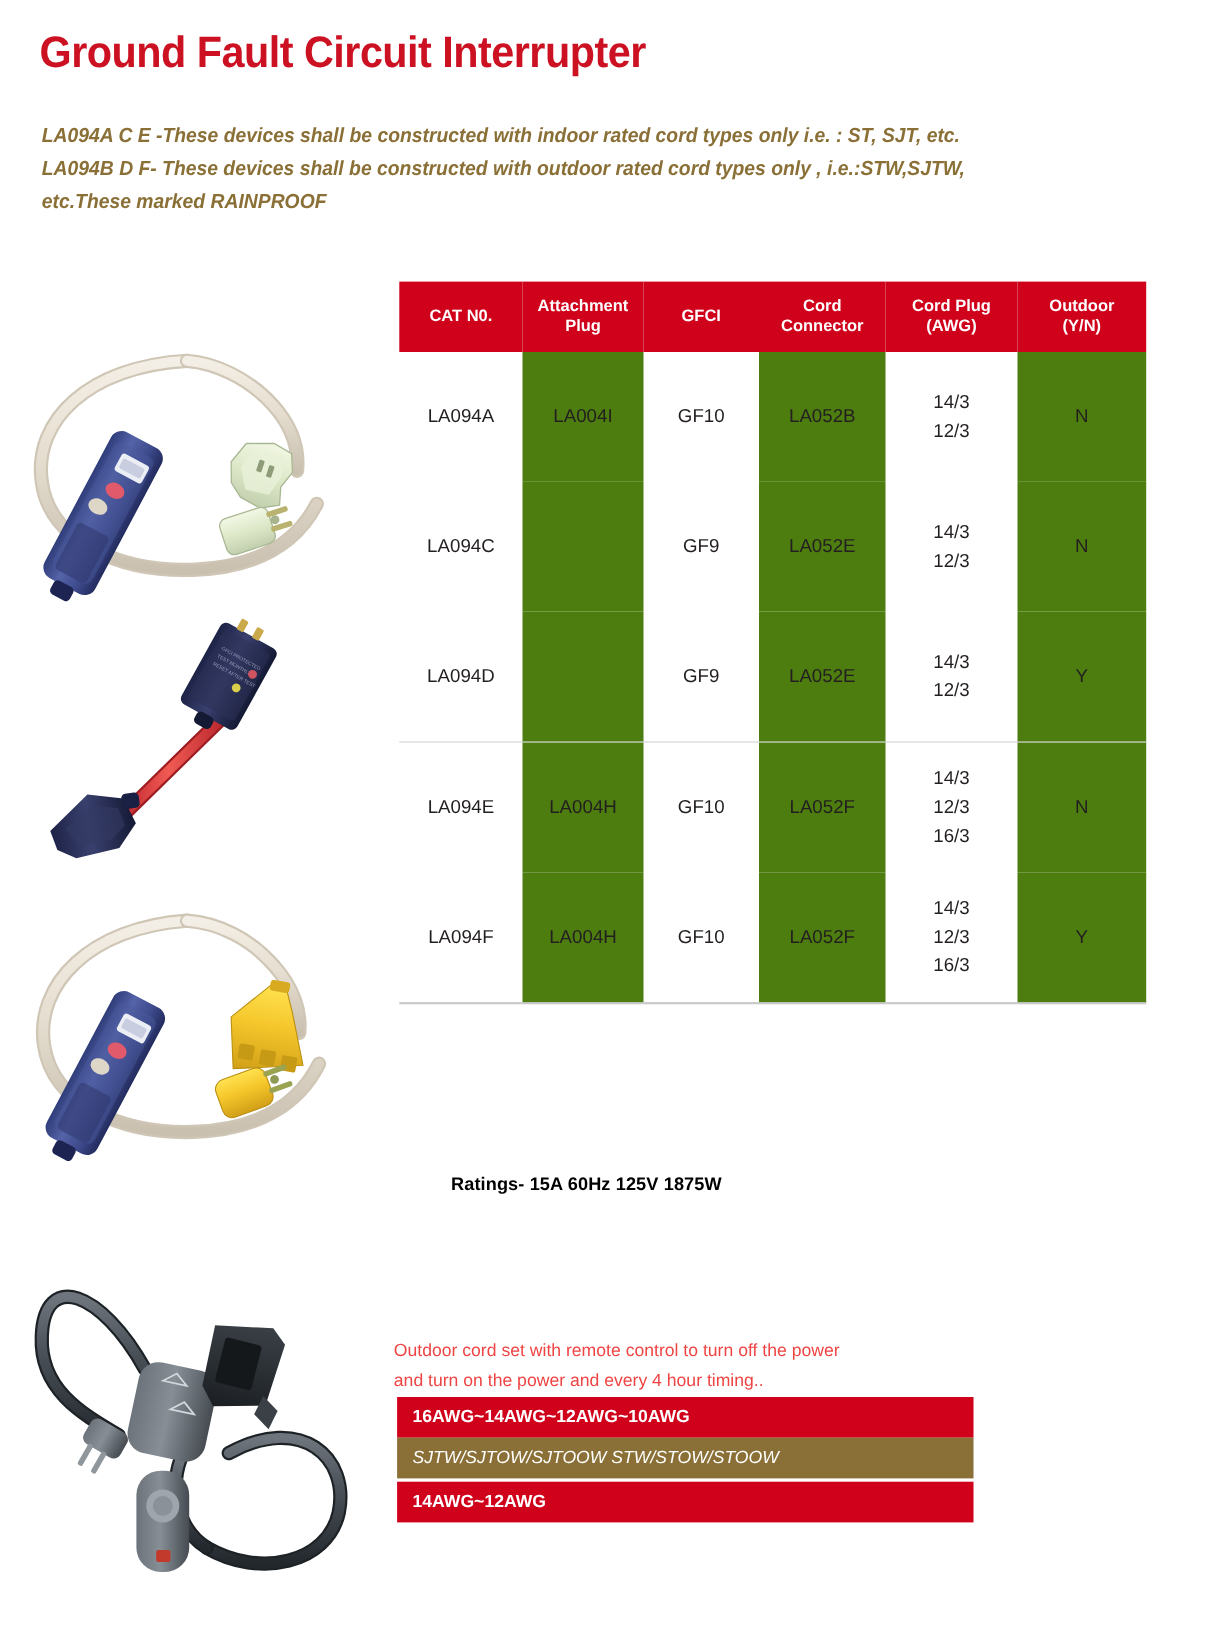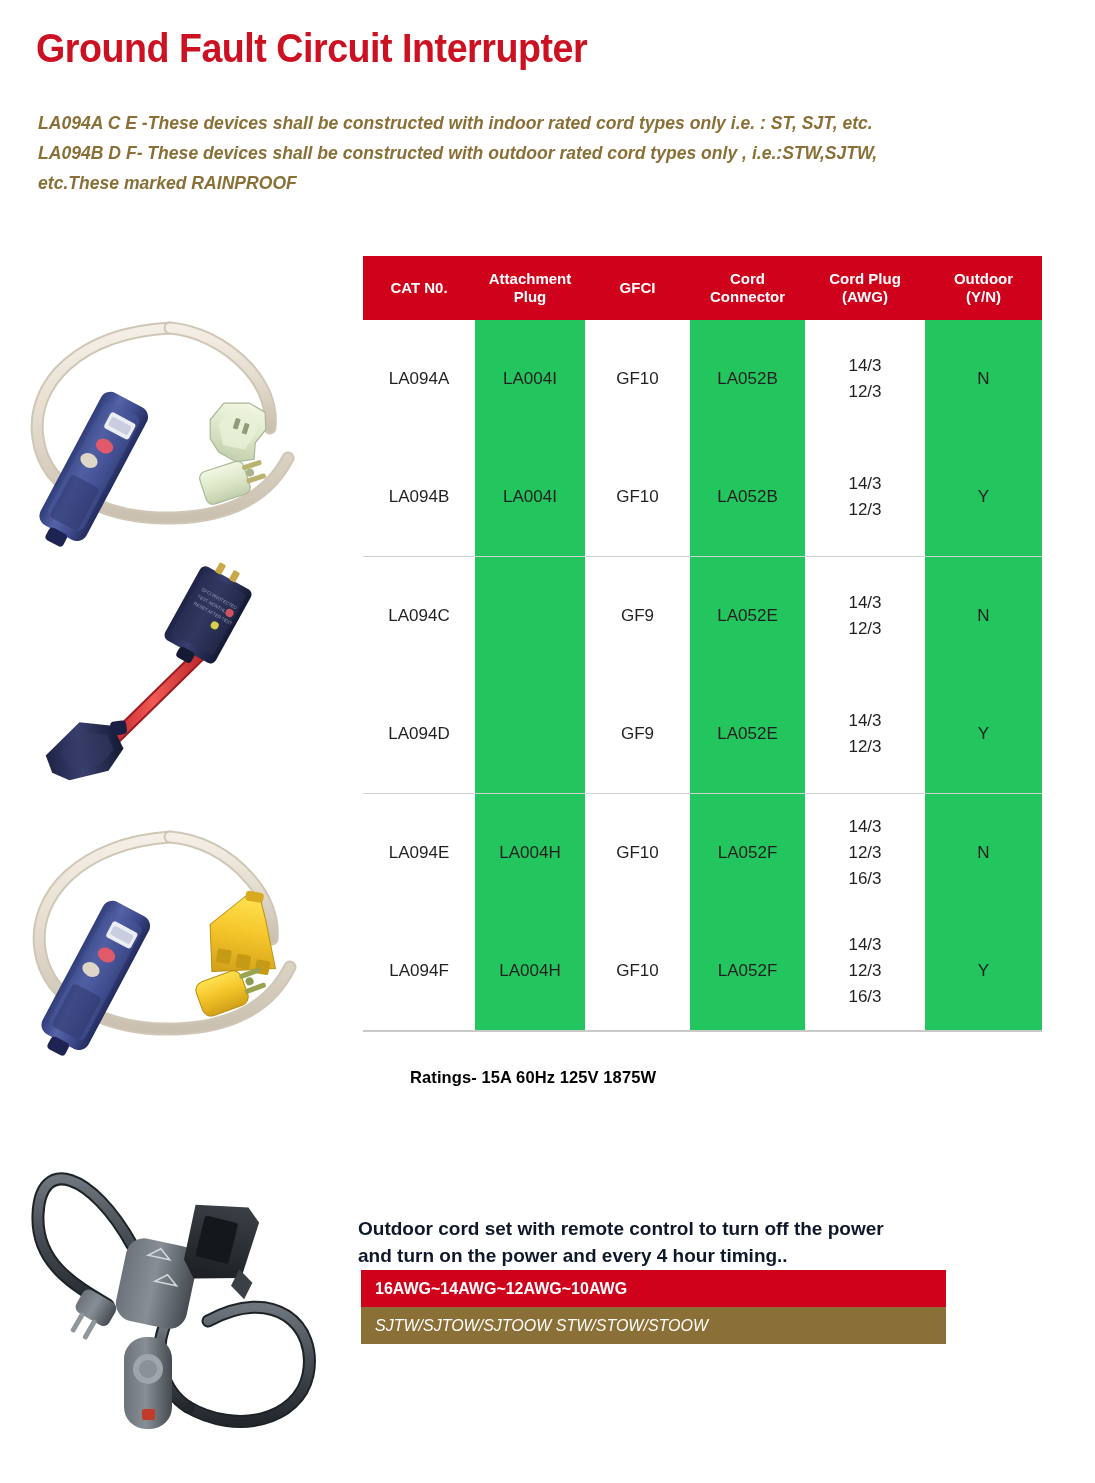--- a/index.html
+++ b/index.html
@@ -74,51 +74,50 @@
     border: none;
     height: 116px;
   }
   .col-1 { width: 112px; }
   .col-2 { width: 110px; }
   .col-3 { width: 105px; }
   .col-4 { width: 115px; }
   .col-5 { width: 120px; }
   .col-6 { width: 117px; }
 
-  td.shaded, th.shaded { background: #22c55e; }
+  td.shaded, th.shaded { background: #4d7c0f; }
   tr.group-end td { border-bottom: 1.5px solid #d2d2d2; }
   tr.last-row td { border-bottom: 2px solid #c9c9c9; }
 
   .ratings {
     position: absolute;
     left: 363px;
     top: 1068px;
     font-size: 16.5px;
     font-weight: bold;
     color: #000000;
     letter-spacing: 0.1px;
     margin-left: 47px;
   }
 
   
   .bottom-desc {
     position: absolute;
     left: 358px;
     top: 1215px;
     width: 600px;
-    font-size: 19px;
-    color: #0f172a;
+    font-size: 16px;
+    color: #ef4444;
     line-height: 27px;
-    font-weight: bold;
   }
   .bar-list {
     position: absolute;
     left: 361px;
     top: 1270px;
-    width: 585px;
+    width: 524px;
   }
   .bar {
     height: 37px;
     display: flex;
     align-items: center;
     padding-left: 14px;
     box-sizing: border-box;
     color: #ffffff;
     font-size: 16px;
   }
@@ -379,31 +378,20 @@
       <td>LA094A</td>
       <td class="shaded">LA004I</td>
       <td>GF10</td>
       <td class="shaded">LA052B</td>
       <td>
         <span>14/3</span><br>
         <span>12/3</span>
       </td>
       <td class="shaded">N</td>
     </tr>
-    <tr class="group-end">
-      <td>LA094B</td>
-      <td class="shaded">LA004I</td>
-      <td>GF10</td>
-      <td class="shaded">LA052B</td>
-      <td>
-        <span>14/3</span><br>
-        <span>12/3</span>
-      </td>
-      <td class="shaded">Y</td>
-    </tr>
     <tr>
       <td>LA094C</td>
       <td class="shaded"></td>
       <td>GF9</td>
       <td class="shaded">LA052E</td>
       <td>
         <span>14/3</span><br>
         <span>12/3</span>
       </td>
       <td class="shaded">N</td>
@@ -449,13 +437,14 @@
 <div class="ratings">Ratings- 15A 60Hz  125V 1875W</div>
 
 <div class="bottom-desc">
   <div>Outdoor cord set with remote control to turn off  the  power</div>
   <div>and turn on the power and every  4 hour timing..</div>
 </div>
 
 <div class="bar-list">
   <div class="bar red">16AWG~14AWG~12AWG~10AWG</div>
   <div class="bar brown">SJTW/SJTOW/SJTOOW  STW/STOW/STOOW</div>
+  <div class="bar red gap">14AWG~12AWG</div>
 </div>
 
 </body></html>

